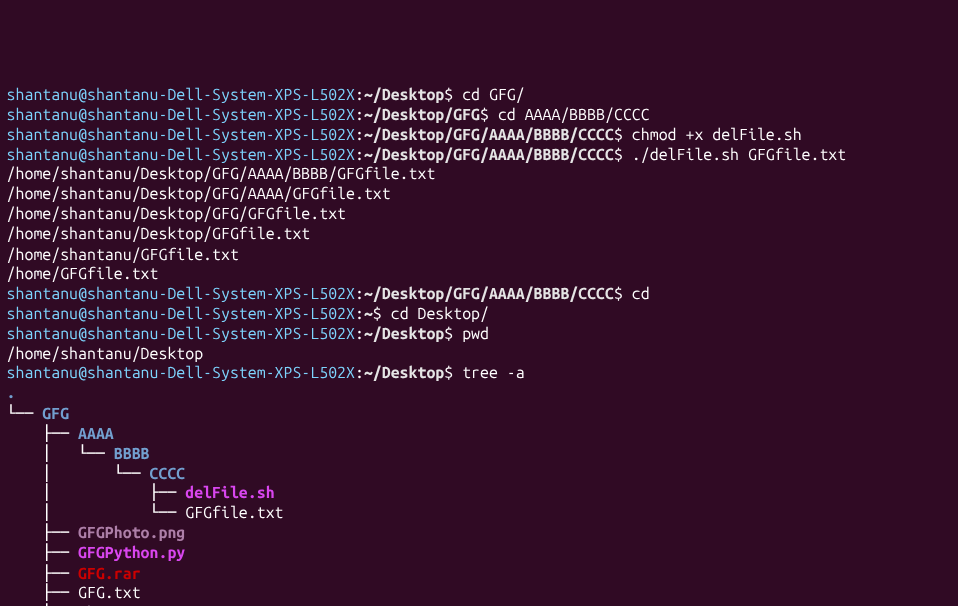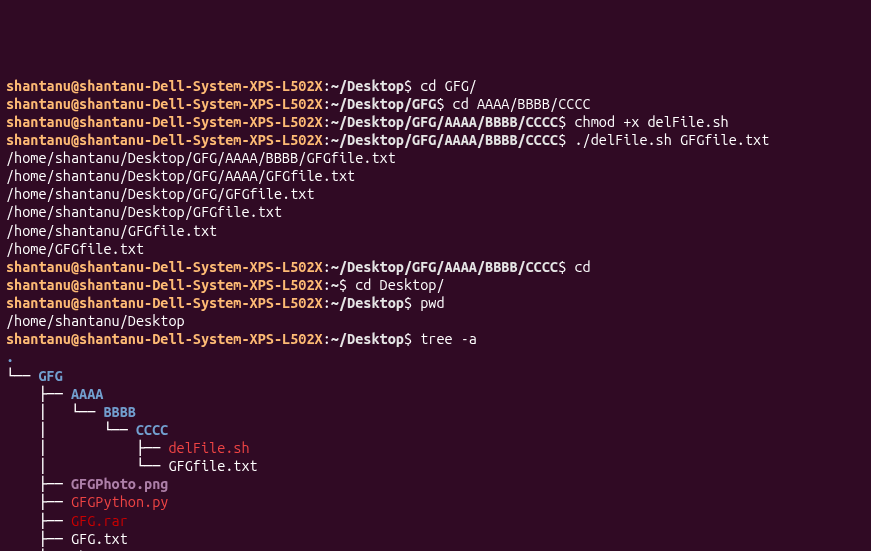--- a/index.html
+++ b/index.html
@@ -9,27 +9,27 @@
       color: #ffffff;
       font-family: 'Ubuntu Mono', 'DejaVu Sans Mono', 'Courier New', monospace;
       font-size: 14.5px;
       line-height: 1.25;
       width: 871px;
       height: 551px;
       box-sizing: border-box;
       overflow: hidden;
       white-space: pre;
     }
-    .user { color: #fdba74; font-weight: bold; }
+    .user { color: #7dd3fc; font-weight: normal; }
     .path { color: #e5e5e5; font-weight: bold; }
     .white { color: #ffffff; }
     .dollar { color: #ffffff; }
     .dir { color: #729fcf; font-weight: bold; }
-    .exec { color: #ef4444; font-weight: normal; }
-    .archive { color: #cc0000; font-weight: normal; }
+    .exec { color: #d946ef; font-weight: bold; }
+    .archive { color: #cc0000; font-weight: bold; }
     .image { color: #ad7fa8; font-weight: bold; }
     .branch { color: #ffffff; }
   </style>
 </head>
 <body>
 
 
 
 <div id="term"><div><span class="user">shantanu@shantanu-Dell-System-XPS-L502X</span><span class="white">:</span><span class="path">~/Desktop</span><span class="dollar">$</span><span class="white"> cd GFG/</span></div><div><span class="user">shantanu@shantanu-Dell-System-XPS-L502X</span><span class="white">:</span><span class="path">~/Desktop/GFG</span><span class="dollar">$</span><span class="white"> cd AAAA/BBBB/CCCC</span></div><div><span class="user">shantanu@shantanu-Dell-System-XPS-L502X</span><span class="white">:</span><span class="path">~/Desktop/GFG/AAAA/BBBB/CCCC</span><span class="dollar">$</span><span class="white"> chmod +x delFile.sh</span></div><div><span class="user">shantanu@shantanu-Dell-System-XPS-L502X</span><span class="white">:</span><span class="path">~/Desktop/GFG/AAAA/BBBB/CCCC</span><span class="dollar">$</span><span class="white"> ./delFile.sh GFGfile.txt</span></div><div class="white">/home/shantanu/Desktop/GFG/AAAA/BBBB/GFGfile.txt</div><div class="white">/home/shantanu/Desktop/GFG/AAAA/GFGfile.txt</div><div class="white">/home/shantanu/Desktop/GFG/GFGfile.txt</div><div class="white">/home/shantanu/Desktop/GFGfile.txt</div><div class="white">/home/shantanu/GFGfile.txt</div><div class="white">/home/GFGfile.txt</div><div><span class="user">shantanu@shantanu-Dell-System-XPS-L502X</span><span class="white">:</span><span class="path">~/Desktop/GFG/AAAA/BBBB/CCCC</span><span class="dollar">$</span><span class="white"> cd</span></div><div><span class="user">shantanu@shantanu-Dell-System-XPS-L502X</span><span class="white">:</span><span class="path">~</span><span class="dollar">$</span><span class="white"> cd Desktop/</span></div><div><span class="user">shantanu@shantanu-Dell-System-XPS-L502X</span><span class="white">:</span><span class="path">~/Desktop</span><span class="dollar">$</span><span class="white"> pwd</span></div><div class="white">/home/shantanu/Desktop</div><div><span class="user">shantanu@shantanu-Dell-System-XPS-L502X</span><span class="white">:</span><span class="path">~/Desktop</span><span class="dollar">$</span><span class="white"> tree -a</span></div><div class="dir">.</div><div><span class="branch">└── </span><span class="dir">GFG</span></div><div><span class="branch">    ├── </span><span class="dir">AAAA</span></div><div><span class="branch">    │   └── </span><span class="dir">BBBB</span></div><div><span class="branch">    │       └── </span><span class="dir">CCCC</span></div><div><span class="branch">    │           ├── </span><span class="exec">delFile.sh</span></div><div><span class="branch">    │           └── </span><span class="white">GFGfile.txt</span></div><div><span class="branch">    ├── </span><span class="image">GFGPhoto.png</span></div><div><span class="branch">    ├── </span><span class="exec">GFGPython.py</span></div><div><span class="branch">    ├── </span><span class="archive">GFG.rar</span></div><div><span class="branch">    ├── </span><span class="white">GFG.txt</span></div><div><span class="branch">    └── </span><span class="white">shantanu.txt</span></div></div>
 

